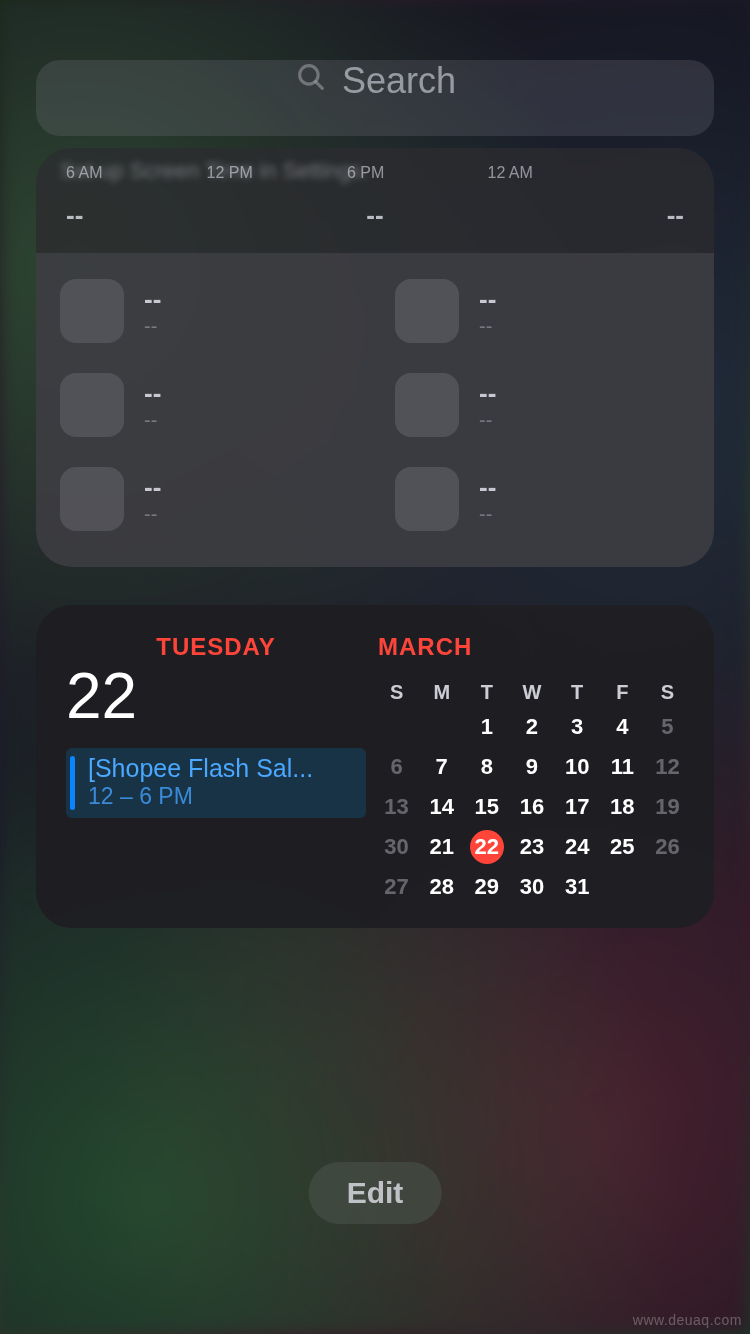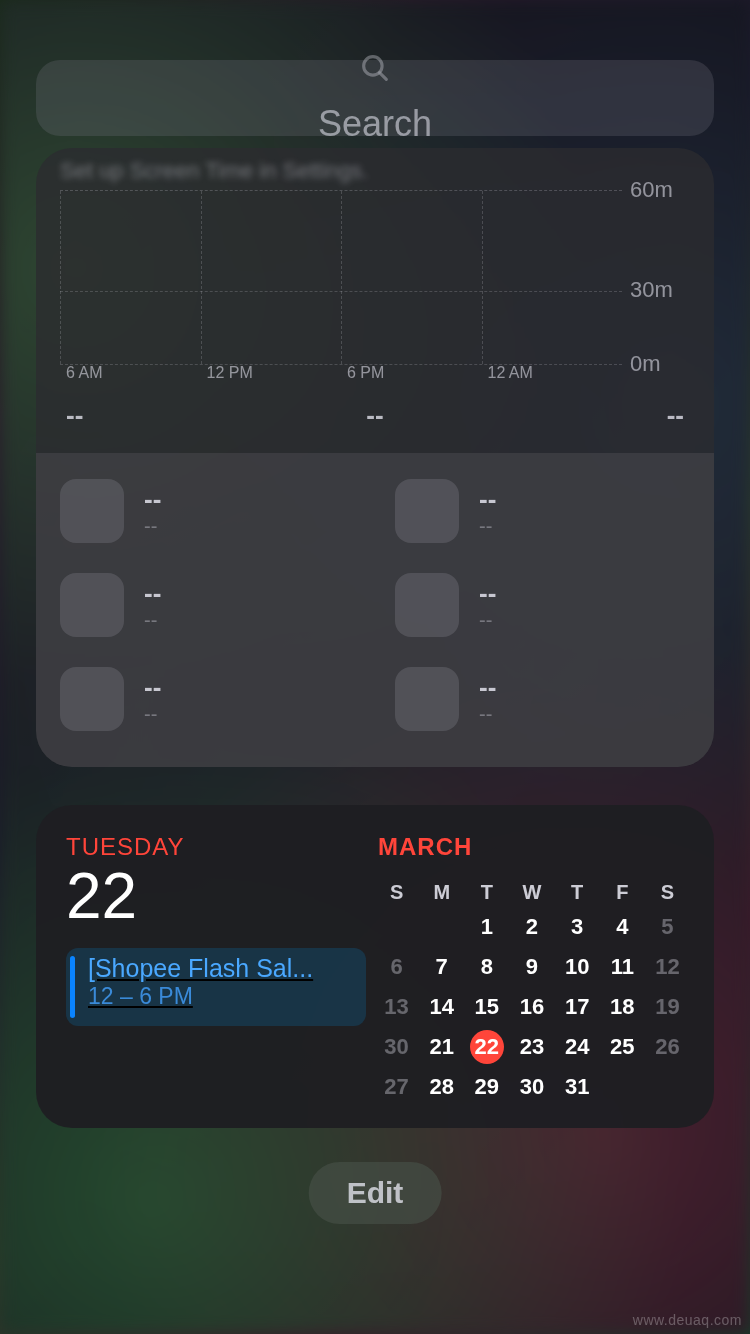--- a/index.html
+++ b/index.html
@@ -20,24 +20,23 @@
       radial-gradient(circle at 80% 85%, rgba(120,40,60,0.5) 0%, transparent 40%),
       radial-gradient(circle at 50% 50%, rgba(30,30,40,0.9) 0%, rgba(20,20,30,0.95) 100%);
     filter: blur(8px);
   }
   .screen { position: relative; width: 100%; height: 100%; padding: 60px 36px 0; }
 
   .search-bar {
     width: 100%; height: 76px;
     background: rgba(120,120,130,0.25);
     border-radius: 24px;
-    display: flex; align-items: center; justify-content: center;
+    display: flex; align-items: flex-start; justify-content: center;
     gap: 14px;
     margin-bottom: 12px;
-    flex-direction: column;
   }
   .search-bar svg { width: 34px; height: 34px; opacity: 0.55; }
   .search-bar .placeholder { color: rgba(235,235,245,0.55); font-size: 36px; font-weight: 400; }
 
   .widget {
     border-radius: 36px;
     overflow: hidden;
     margin-bottom: 38px;
   }
 
@@ -73,28 +72,27 @@
   .app-text .l2 { color: rgba(235,235,245,0.35); font-size: 20px; }
 
   
   .calendar {
     background: rgba(30,30,34,0.96);
     display: flex;
     padding: 28px 24px 24px 30px;
     gap: 8px;
   }
   .cal-left { flex: 0 0 300px; }
-  .cal-day-name { color: #ff453a; font-size: 24px; font-weight: 400; letter-spacing: 1px; }
+  .cal-day-name { color: #ff453a; font-size: 24px; font-weight: 700; letter-spacing: 1px; text-align: center; }
   .cal-day-num { color: #fff; font-size: 64px; font-weight: 400; line-height: 1.05; margin-top: 2px; margin-bottom: 18px; }
   .event {
     background: rgba(20,70,100,0.55);
-    border-radius: 12px;
-    padding: 6px 10px 16px 10px;
+    border-radius: 6px;
+    padding: 6px 10px 8px 10px;
     position: relative;
-    text-decoration: underline;
   }
   .event::before {
     content: ""; position: absolute; left: 4px; top: 8px; bottom: 8px; width: 5px;
     background: #0a84ff; border-radius: 3px;
   }
   .event .title { color: #4aa8ff; font-size: 25px; font-weight: 500; margin-left: 12px; white-space: nowrap; overflow: hidden; }
   .event .time { color: #3a8ad8; font-size: 23px; margin-left: 12px; }
 
   .cal-right { flex: 1; }
   .cal-month { color: #ff453a; font-size: 24px; font-weight: 700; letter-spacing: 1px; margin-bottom: 20px; padding-left: 4px; }
@@ -135,35 +133,20 @@
         <circle cx="10.5" cy="10.5" r="6.5"></circle>
           <line x1="20" y1="20" x2="15.2" y2="15.2" stroke-linecap="round"></line>
       </svg>
     </span>
     <span class="placeholder">Search</span>
   </div>
 
   <div class="widget screentime">
     <div class="st-top">
       <div class="st-hint">Set up Screen Time in Settings.</div>
-      <div class="st-chart">
-        <div class="st-grid">
-          <div class="hline" style="top:50%"></div>
-          <div class="hline" style="top:calc(100% - 26px)"></div>
-          <div class="vline" style="left:0%"></div>
-          <div class="vline" style="left:25%"></div>
-          <div class="vline" style="left:50%"></div>
-          <div class="vline" style="left:75%"></div>
-        </div>
-        <div class="st-ylabels">
-          <span style="top:0%">60m</span>
-          <span style="top:50%">30m</span>
-          <span style="top:calc(100% - 26px)">0m</span>
-        </div>
-      </div>
       <div class="st-xlabels">
         <span>6 AM</span>
         <span>12 PM</span>
         <span>6 PM</span>
         <span>12 AM</span>
       </div>
       <div class="st-dashes">
         <span>--</span>
         <span>--</span>
         <span>--</span>

